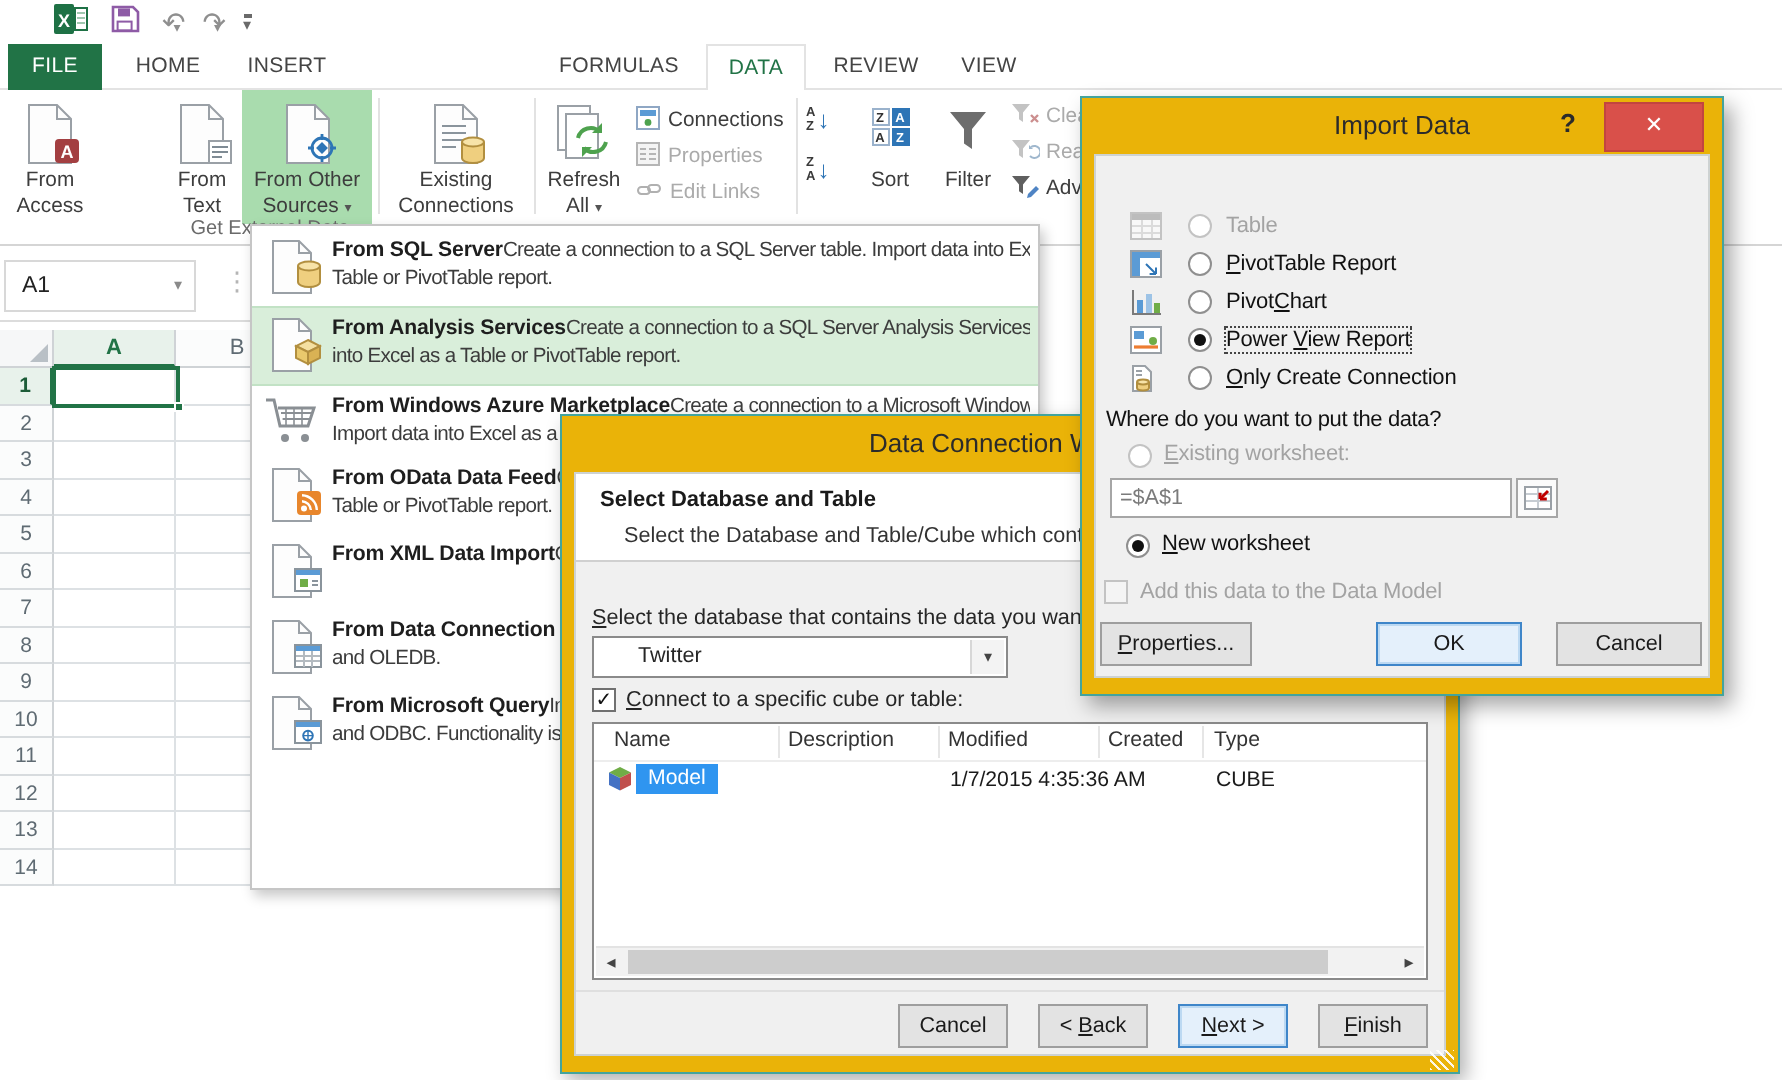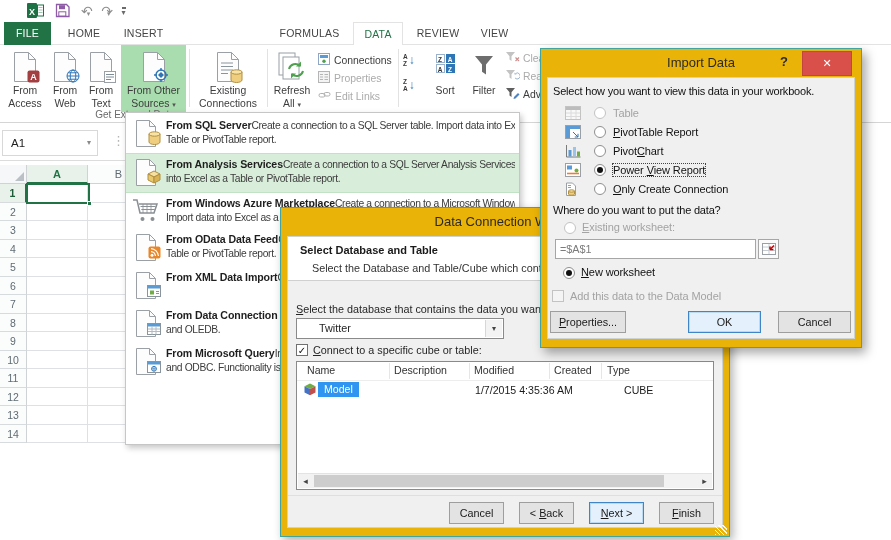--- a/index.html
+++ b/index.html
@@ -169,34 +169,20 @@
             <path d="M2.5 1.5h14l7 7v22h-21z" fill="#fdfdfd" stroke="#9aa0a6"></path>
             <path d="M16.5 1.5v7h7" fill="none" stroke="#9aa0a6"></path>
           </svg>
         <span class="badge"><svg width="13" height="13">
               <rect x="0.5" y="0.5" width="12" height="12" rx="2" fill="#a33f41"></rect>
               <text x="6.5" y="10" font-size="9" fill="#fff" text-anchor="middle" font-weight="bold">A</text>
             </svg></span>
       </div>
       <span>From Access</span>
     </div>
-    <div class="rbtn" style="left:47px;width:36px">
-      <div class="bicon">
-        <svg width="26" height="32">
-            <path d="M2.5 1.5h14l7 7v22h-21z" fill="#fdfdfd" stroke="#9aa0a6"></path>
-            <path d="M16.5 1.5v7h7" fill="none" stroke="#9aa0a6"></path>
-          </svg>
-        <span class="badge"><svg width="14" height="14">
-              <circle cx="7" cy="7" r="6" fill="#fff" stroke="#2e75b6"></circle>
-              <ellipse cx="7" cy="7" rx="2.8" ry="6" fill="none" stroke="#2e75b6"></ellipse>
-              <path d="M1 7h12M2 3.8h10M2 10.2h10" stroke="#2e75b6" fill="none"></path>
-            </svg></span>
-      </div>
-      <span>From Web</span>
-    </div>
     <div class="rbtn" style="left:84px;width:34px">
       <div class="bicon">
         <svg width="26" height="32">
             <path d="M2.5 1.5h14l7 7v22h-21z" fill="#fdfdfd" stroke="#9aa0a6"></path>
             <path d="M16.5 1.5v7h7" fill="none" stroke="#9aa0a6"></path>
           </svg>
         <span class="badge"><svg width="12" height="12">
               <rect x="0.5" y="0.5" width="11" height="11" fill="#fff" stroke="#9aa0a6"></rect>
               <path d="M2 3.5h8M2 6h8M2 8.5h5" stroke="#7f8b94"></path>
             </svg></span>
@@ -553,42 +539,41 @@
         <span class="lb-sep" style="left:252px"></span>
         <span class="lb-sep" style="left:304px"></span>
         <span class="lb-hline"></span>
         <span style="position:absolute;left:7px;top:21px"><svg width="12" height="13">
               <path d="M6 .5l5.5 2.8L6 6 .5 3.3z" fill="#70ad47"></path>
               <path d="M.5 3.3V9.5L6 12.3V6z" fill="#4472c4"></path>
               <path d="M11.5 3.3V9.5L6 12.3V6z" fill="#c0504d"></path>
             </svg></span>
         <span class="chip">Model</span>
         <span class="lb-cell" style="left:178px">1/7/2015 4:35:36 AM</span>
-        <span class="lb-cell" style="left:327px">CUBE</span>
+        <span class="lb-cell" style="left:311px">CUBE</span>
         <div class="hscroll">
           <span class="hs-arrow" style="left:0">◂</span>
           <span class="hs-thumb"></span>
           <span class="hs-arrow" style="right:0">▸</span>
         </div>
       </div>
       <div class="wiz-sep"></div>
       <button class="btn" style="left:161px;top:265px;width:55px">Cancel</button>
       <button class="btn" style="left:231px;top:265px;width:55px">&lt; <u>B</u>ack</button>
       <button class="btn focus" style="left:301px;top:265px;width:55px"><u>N</u>ext &gt;</button>
       <button class="btn" style="left:371px;top:265px;width:55px"><u>F</u>inish</button>
     </div>
     <div class="grip"></div>
   </div>
 
   <div class="dlg import">
     <div class="dlg-title">Import Data</div>
     <span class="help">?</span>
     <span class="close">✕</span>
     <div class="dlg-body">
-      <div class="imp-prompt">Select how you want to view this data in your workbook.</div>
 
       <div class="opt" style="top:28px">
         <span class="oicon" style="filter:grayscale(1);opacity:.55"><svg width="16" height="14">
               <rect x="0.5" y="0.5" width="15" height="13" fill="#fff" stroke="#9aa0a6"></rect>
               <rect x="1" y="1" width="14" height="3" fill="#5b9bd5"></rect>
               <path d="M1 7h14M1 10.5h14M6 4v9M11 4v9" stroke="#c6ccd2"></path>
             </svg></span>
         <span class="radio dis" style="left:46px;top:1px"></span>
         <span class="olabel dis">Table</span>
       </div>

